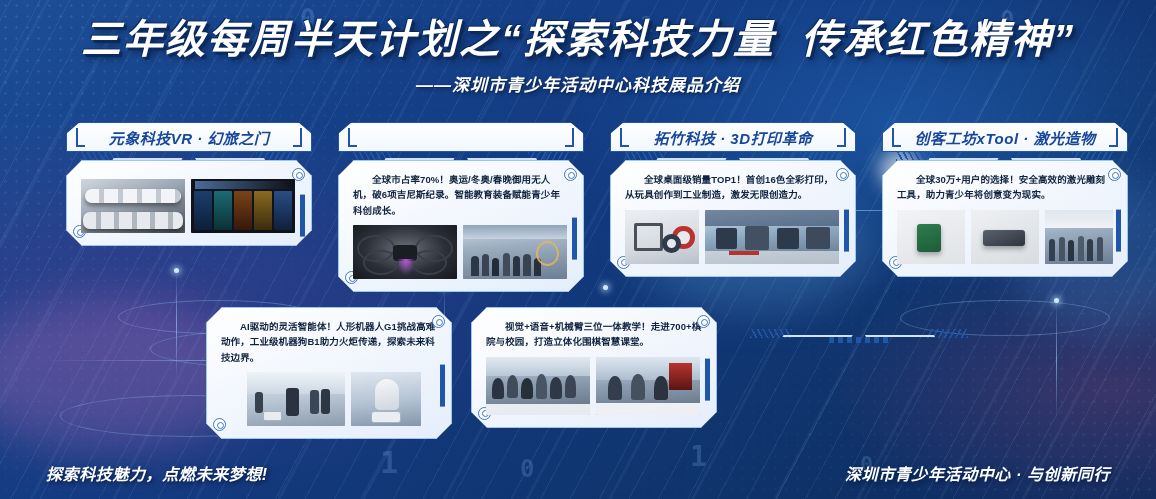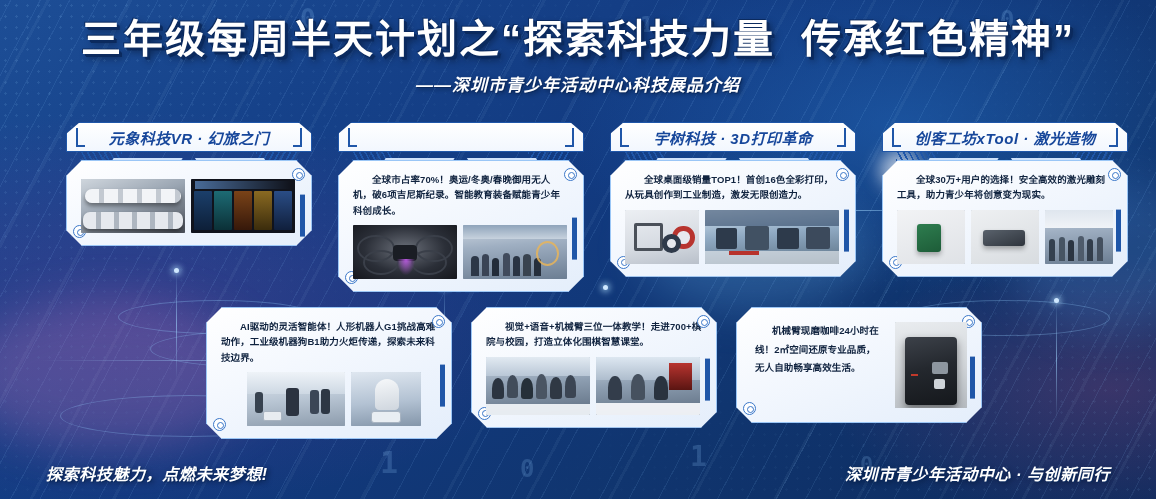--- a/index.html
+++ b/index.html
@@ -47,20 +47,21 @@
   .ring{ position:absolute; border:1px solid rgba(150,210,255,.30); border-radius:50%; }
   .hline{ position:absolute; height:1px; background:linear-gradient(90deg, rgba(160,215,255,0), rgba(160,215,255,.55), rgba(160,215,255,0)); }
   .vline{ position:absolute; width:1px; background:linear-gradient(180deg, rgba(160,215,255,0), rgba(160,215,255,.6), rgba(160,215,255,0)); }
   .node{ position:absolute; width:5px; height:5px; border-radius:50%; background:#cfe8ff; box-shadow:0 0 6px 2px rgba(180,225,255,.7); }
   .digit{ position:absolute; color:rgba(150,205,255,.20); font-family:"DejaVu Sans Mono","Liberation Mono",monospace; font-weight:700; }
 
   
   .header{ position:absolute; left:0; top:16px; width:1156px; text-align:center; z-index:6; }
   .title{
     font-size:40px; font-weight:800; letter-spacing:2px; color:#ffffff;
+    font-style:italic;
     line-height:1.18;
     text-shadow:
        2px 2px 0 #0b2a5e, 3px 3px 0 #0b2a5e, -1px -1px 0 #0b2a5e,
        4px 4px 7px rgba(4,18,45,.65);
     white-space:nowrap;
   }
   .title .gap{ display:inline-block; width:26px; }
   .subtitle{
     margin-top:8px; font-size:17px; font-weight:700; color:#ffffff; font-style:italic;
     letter-spacing:1px;
@@ -358,21 +359,21 @@
           <div class="seg"></div>
           <div class="bar2"></div>
         </div>
     </div>
   </div>
 
   <div class="card" style="left:610px;top:122px;width:246px;">
     <div class="card-head">
       <span class="hk l"></span>
         <span class="hk r"></span>
-      <span class="card-title">宇树科技 · 3D打印革命</span>
+      <span class="card-title">拓竹科技 · 3D打印革命</span>
     </div>
     <div class="hatch l"></div>
       <div class="hatch r"></div>
     <div class="head-connector">
         <div class="wing l"></div>
         <div class="wing r"></div>
         <div class="bar"></div>
       </div>
     <div class="card-body">
       <div class="corner-ring cr-tr"></div>
@@ -545,40 +546,18 @@
   </div>
 
   <div class="card" style="left:736px;top:299px;width:246px;">
     <div class="hatch l"></div>
       <div class="hatch r"></div>
     <div class="head-connector">
         <div class="wing l"></div>
         <div class="wing r"></div>
         <div class="bar"></div>
       </div>
-    <div class="card-body" style="padding:14px 14px 14px 18px;">
-      <div class="corner-ring cr-tr"></div>
-      <div class="corner-ring cr-bl"></div>
-      <div class="side-tick"></div>
-      <div style="display:flex;gap:10px;align-items:flex-start;">
-        <div class="card-desc" style="flex:1;line-height:1.95;text-indent:17px;">机械臂现磨咖啡24小时在线！2㎡空间还原专业品质，无人自助畅享高效生活。</div>
-        <div class="shot" style="width:72px;height:86px;">
-          <div class="ph ph-coffee">
-            <div class="body"></div>
-            <div class="scr"></div>
-              <div class="pad"></div>
-              <div class="red"></div>
-          </div>
-        </div>
-      </div>
-      <div class="card-foot">
-          <div class="wing l"></div>
-          <div class="wing r"></div>
-          <div class="seg"></div>
-          <div class="bar2"></div>
-        </div>
-    </div>
   </div>
 
   <div class="footer-left">探索科技魅力，点燃未来梦想!</div>
   <div class="footer-right">深圳市青少年活动中心 · 与创新同行</div>
 
 </div>
 
 </body></html>

